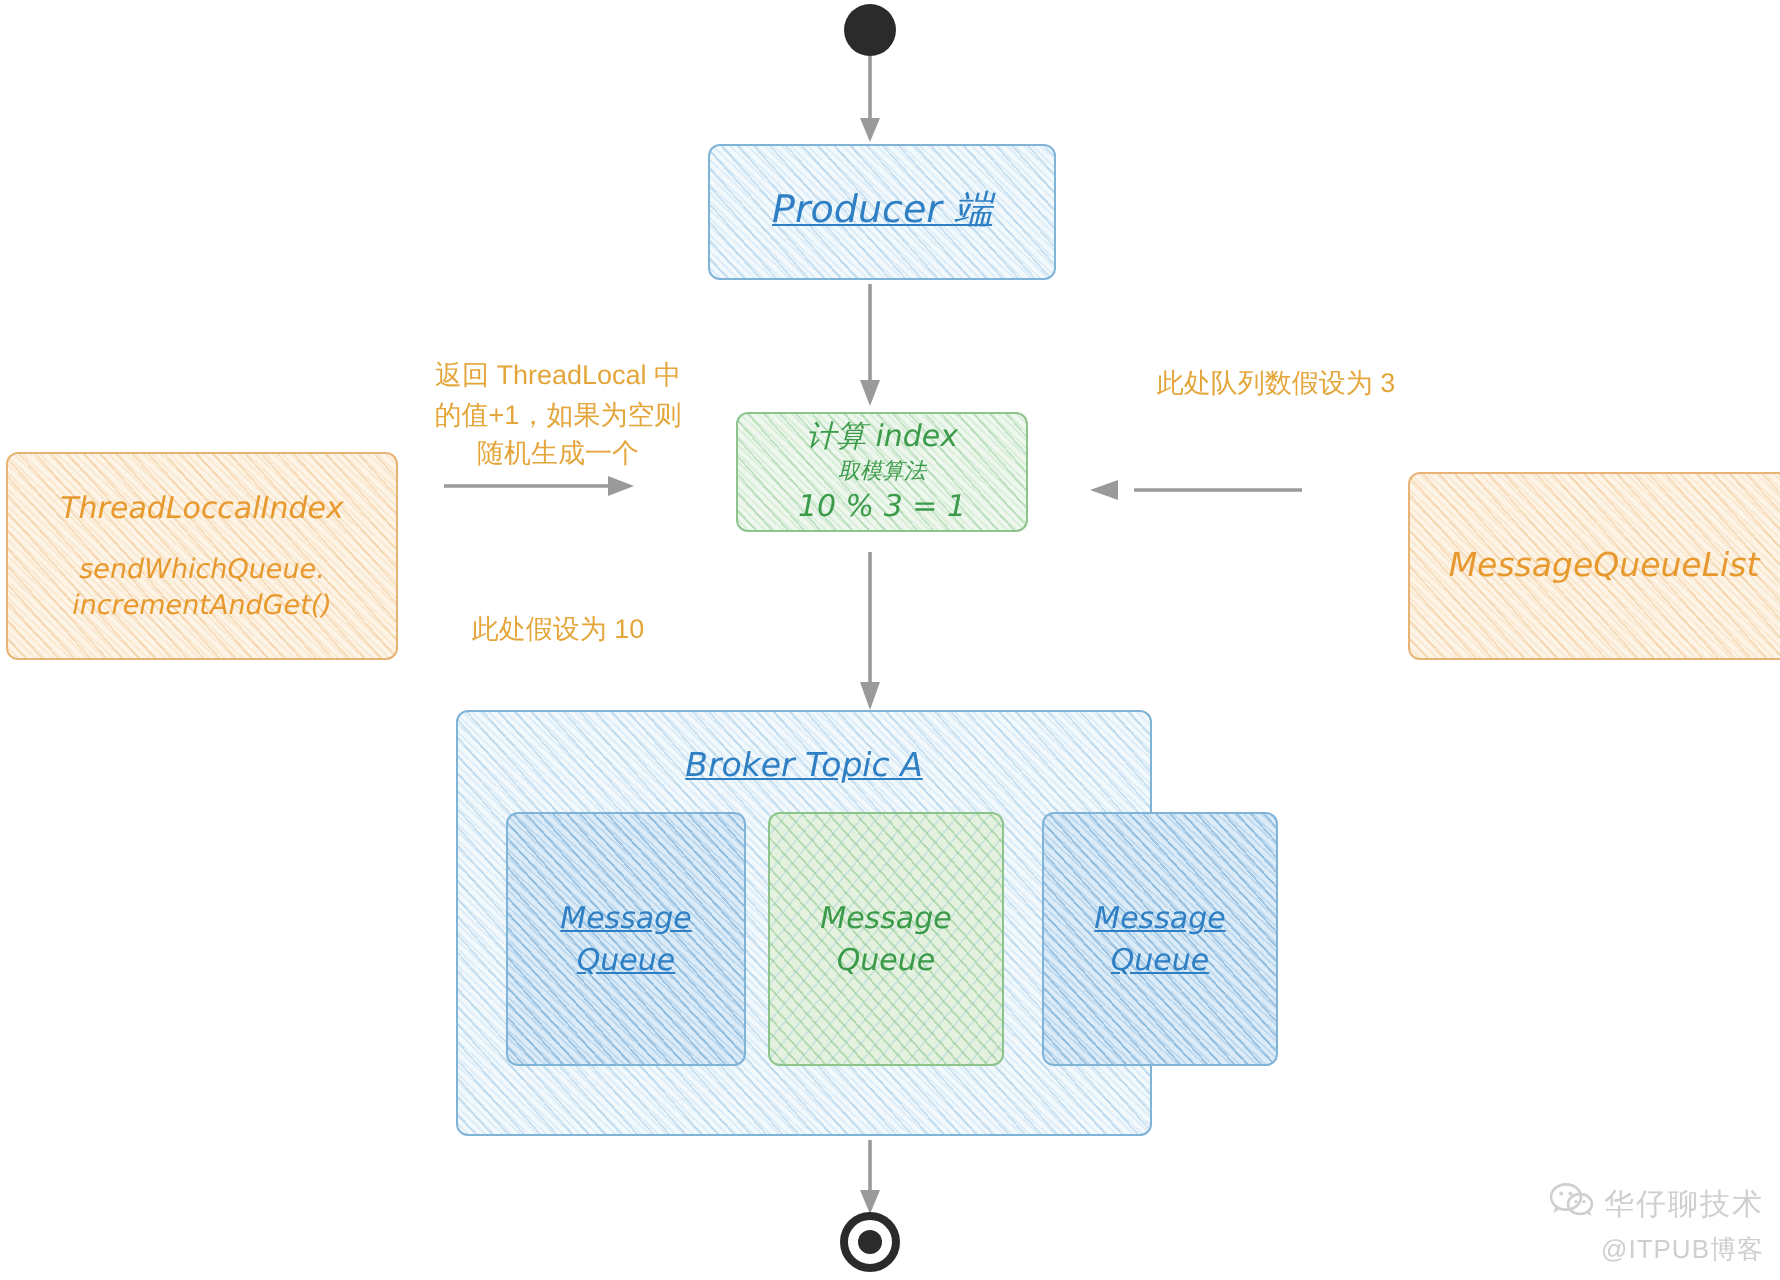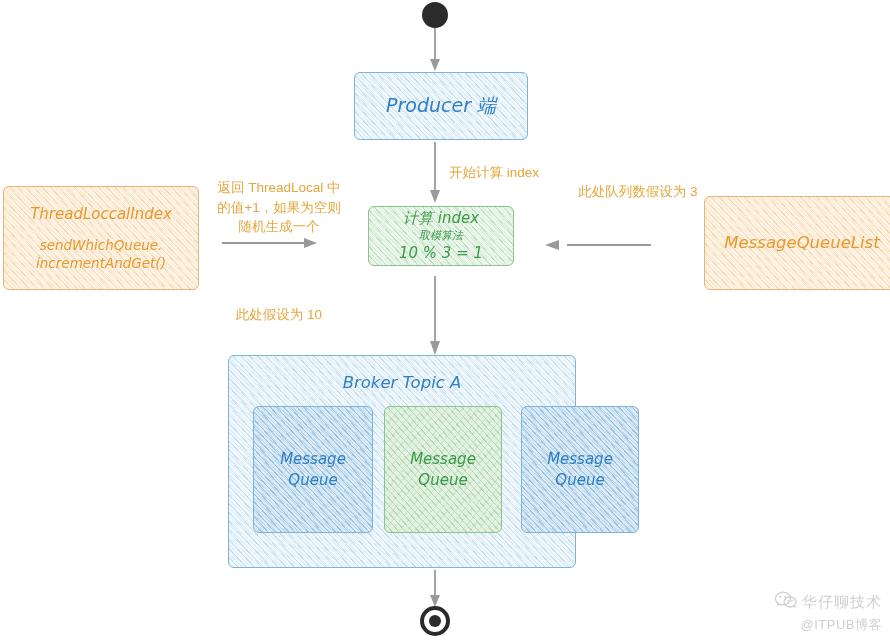--- a/index.html
+++ b/index.html
@@ -53,23 +53,24 @@
       repeating-linear-gradient(48deg, rgba(120,190,120,.42) 0px, rgba(120,190,120,.42) 1px, rgba(255,255,255,0) 1px, rgba(255,255,255,0) 5px),
       repeating-linear-gradient(130deg, rgba(150,200,225,.30) 0px, rgba(150,200,225,.30) 1px, rgba(255,255,255,0) 1px, rgba(255,255,255,0) 6px);
   }
   .fill-orange{
     border:1.4px solid #e8b municipal;
     border:1.4px solid #e8b476;
     background-color:#fdf4e6;
     background-image:
       repeating-linear-gradient(48deg, rgba(228,165,90,.28) 0px, rgba(228,165,90,.28) 1px, rgba(255,255,255,0) 1px, rgba(255,255,255,0) 6px),
       repeating-linear-gradient(44deg, rgba(228,165,90,.14) 0px, rgba(228,165,90,.14) 1px, rgba(255,255,255,0) 1px, rgba(255,255,255,0) 3px);
-  }
-
-  .txt-blue{color:#2f7fc4;}
+    margin-top: 40px;
+  }
+
+  .txt-blue{color:#2f7fc4;text-decoration:underline;}
   .txt-green{color:#3b9b4a;}
   .txt-orange{color:#e8992d;}
 
   .hand{font-family:"DejaVu Sans", sans-serif;font-style:italic;}
 
   
   .edge-label{
     position:absolute;
     color:#e4a63a;
     font-size:13.5px;
@@ -131,21 +132,20 @@
     <span class="hand txt-blue" style="font-size:19px;">Producer 端</span>
   </div>
 
   <div class="arrow" style="left:428px;top:142px;">
     <svg width="14" height="62" viewBox="0 0 14 62">
       <line x1="7" y1="0" x2="7" y2="50" stroke="#9a9a9a" stroke-width="1.8"></line>
       <polygon points="7,61 2,48 12,48" fill="#9a9a9a"></polygon>
     </svg>
   </div>
 
-  <div class="edge-label" style="left:449px;top:163px;width:170px;text-align:left;">开始计算 index</div>
 
   <div class="node fill-green" style="left:368px;top:206px;width:146px;height:60px;">
     <span class="hand txt-green" style="font-size:15px;">计算 index</span>
     <span class="hand txt-green" style="font-size:11px;">取模算法</span>
     <span class="hand txt-green" style="font-size:15px;">10 % 3 = 1</span>
   </div>
 
   <div class="node fill-orange" style="left:3px;top:186px;width:196px;height:104px;">
     <span class="hand txt-orange" style="font-size:15px;margin-bottom:12px;">ThreadLoccalIndex</span>
     <span class="hand txt-orange" style="font-size:13.5px;">sendWhichQueue.</span>

